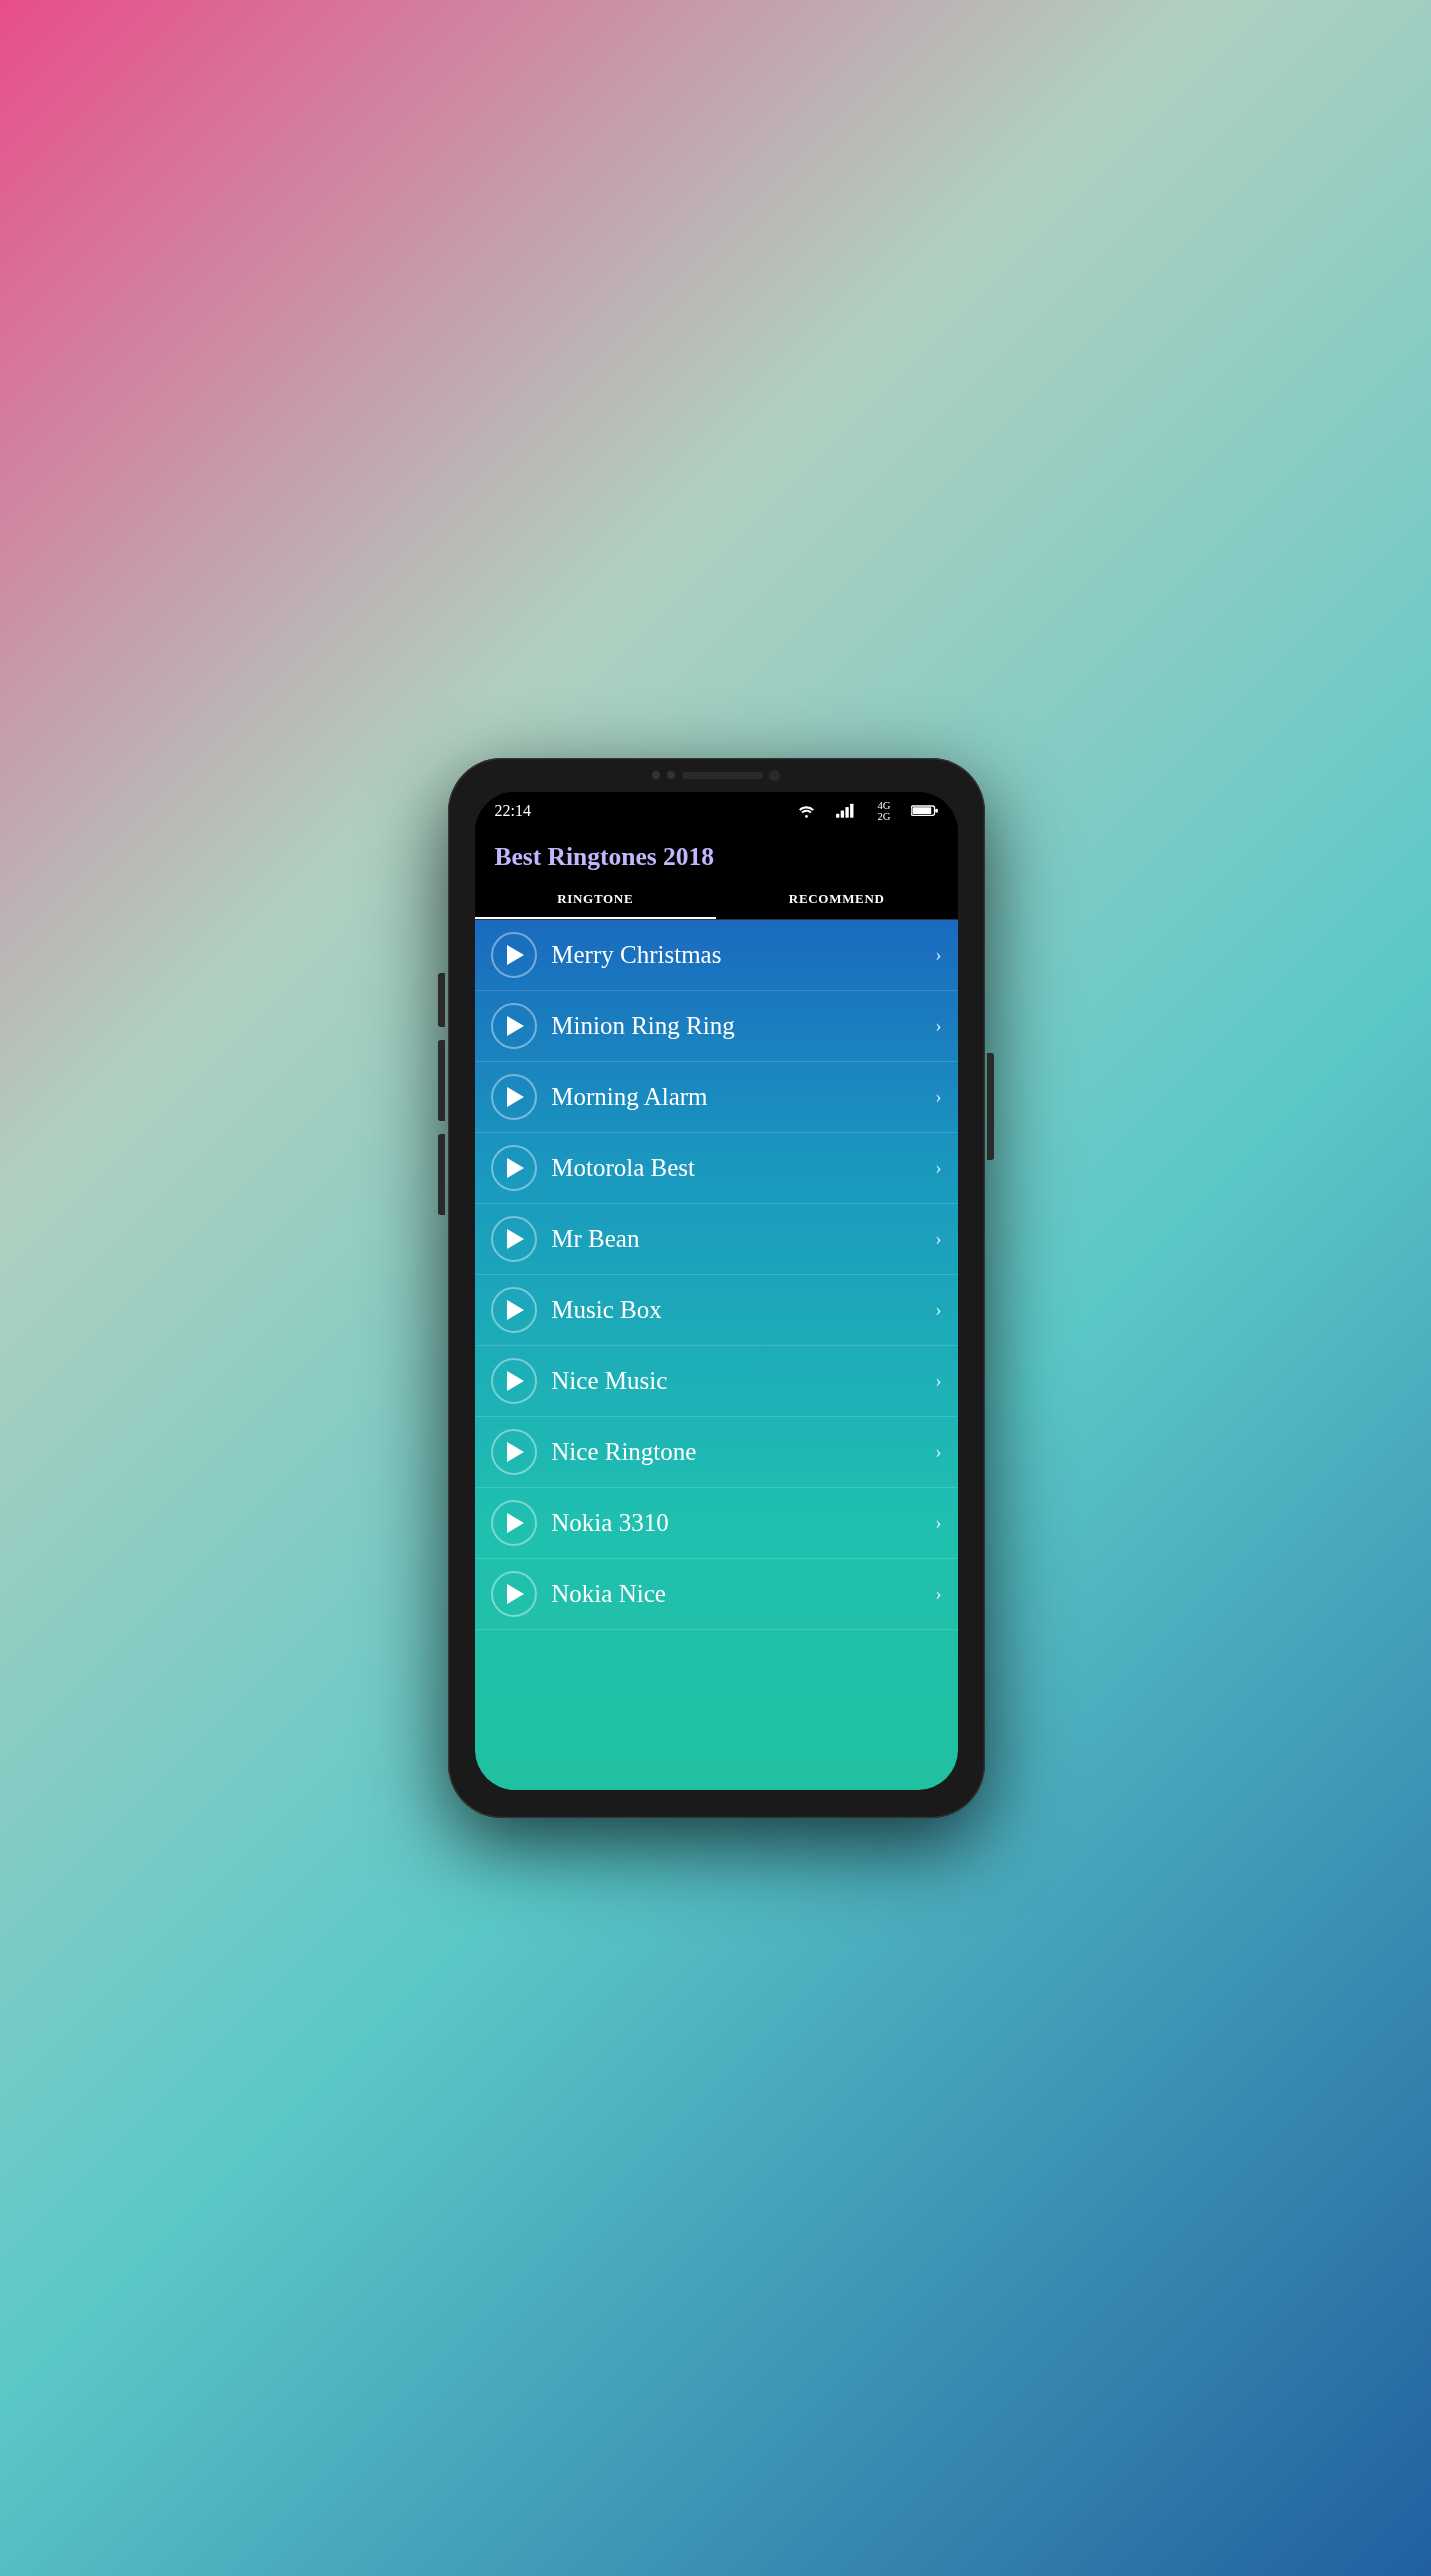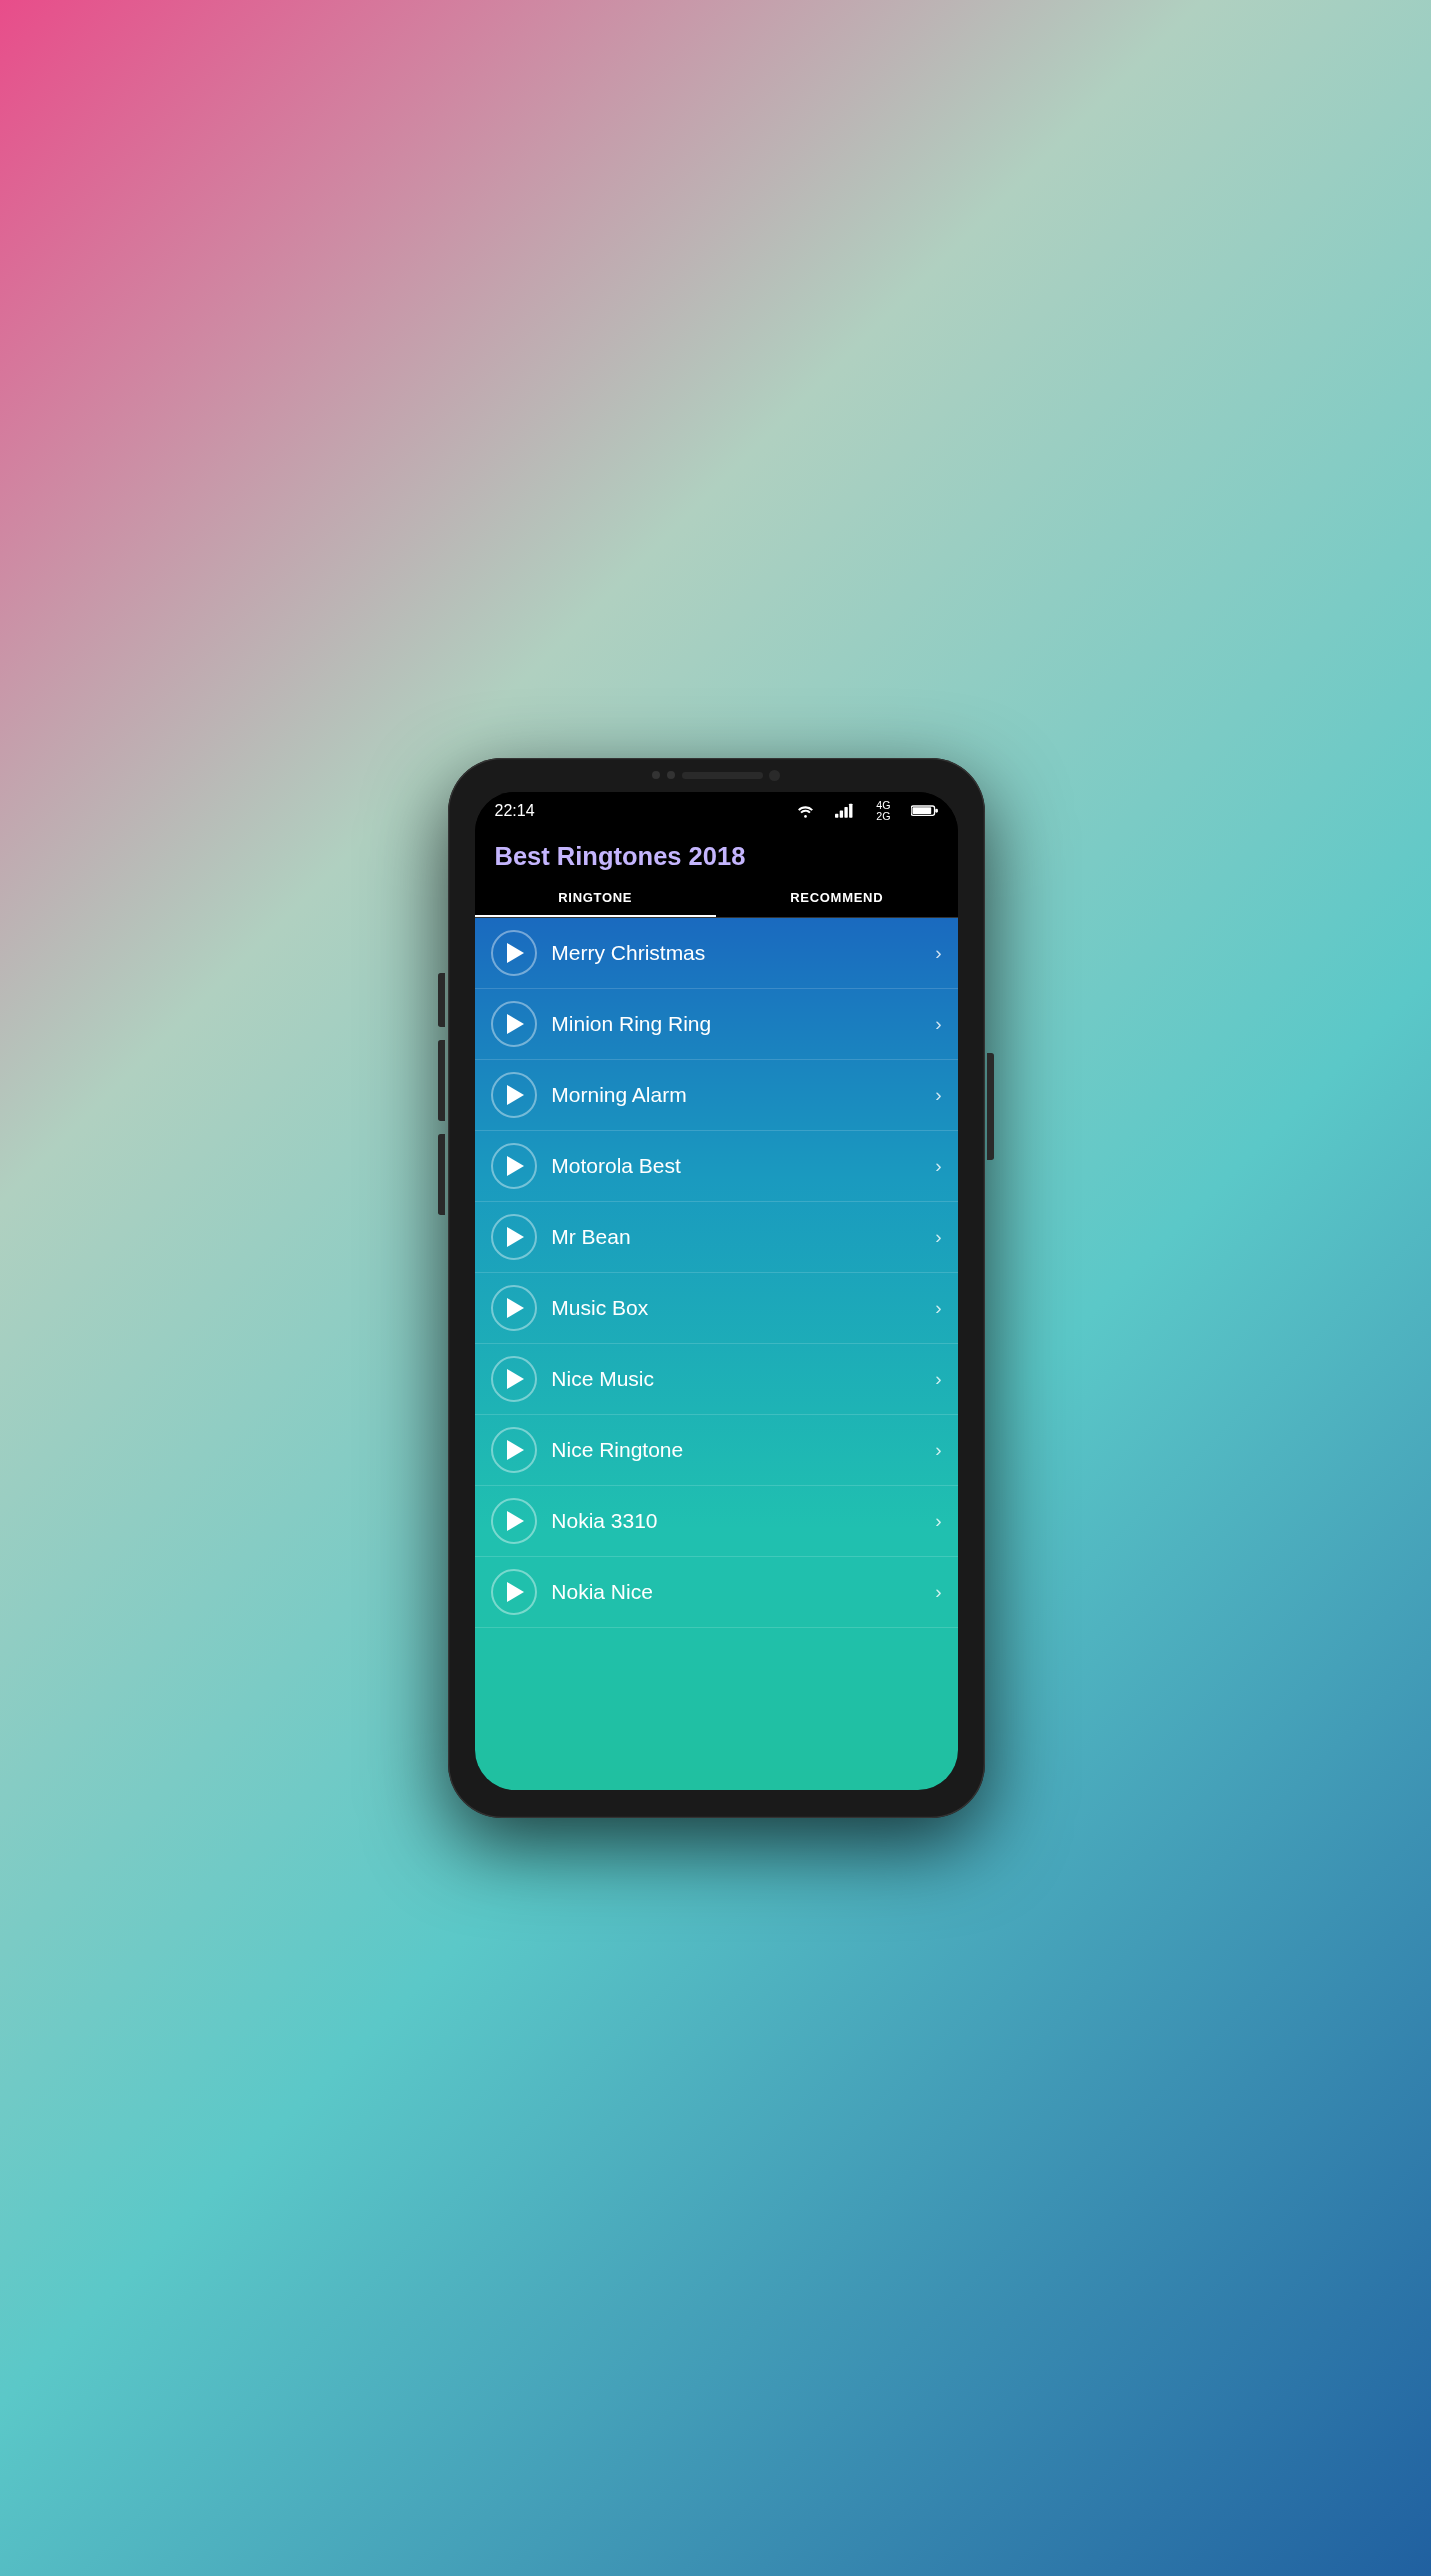--- a/index.html
+++ b/index.html
@@ -67,20 +67,21 @@
 
     .phone-screen {
       width: 483px;
       height: 998px;
       background: #000;
       border-radius: 40px;
       margin-top: 34px;
       overflow: hidden;
       display: flex;
       flex-direction: column;
+      font-family: Liberation Serif, serif;
     }
 
     
     .status-bar {
       background: #000;
       height: 37px;
       display: flex;
       align-items: center;
       justify-content: space-between;
       padding: 0 20px;
@@ -176,21 +177,21 @@
       width: 0;
       height: 0;
       border-top: 10.7px solid transparent;
       border-bottom: 10.7px solid transparent;
       border-left: 17.4px solid #fff;
       margin-left: 4px;
     }
 
     .item-label {
       color: #fff;
-      font-size: 21px;
+      font-size: 25px;
       font-weight: 400;
       flex: 1;
     }
 
     .chevron {
       color: rgba(255,255,255,0.8);
       font-size: 19px;
       font-weight: 300;
     }
 

